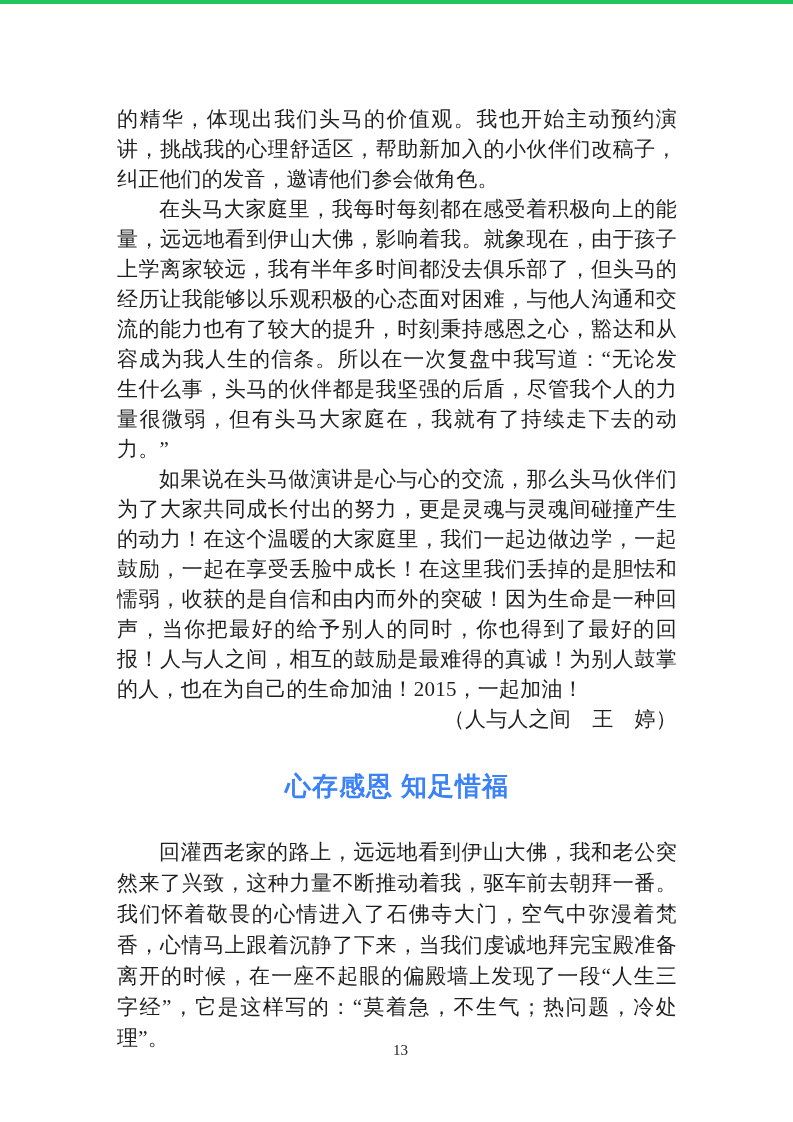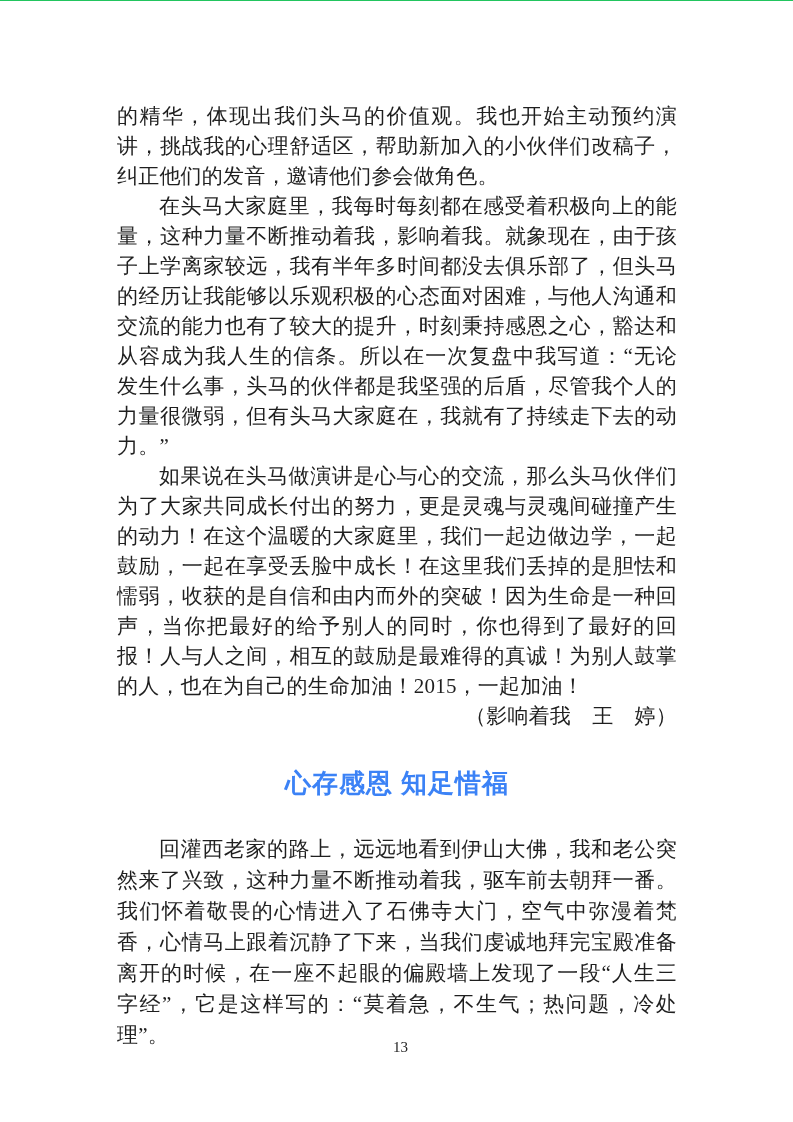--- a/index.html
+++ b/index.html
@@ -8,21 +8,21 @@
     background: #ffffff;
   }
   .page {
     position: relative;
     width: 793px;
     height: 1122px;
     background: #ffffff;
     overflow: hidden;
     font-family: "Liberation Serif", "DejaVu Serif", serif;
     color: #1f1f1f;
-    border-top: 1px solid #22c55e;
+    border-top: 4px solid #22c55e;
     box-sizing: border-box;
   }
   .content {
     position: absolute;
     left: 117px;
     top: 100px;
     width: 560px;
   }
   .para {
     margin: 0;
@@ -67,23 +67,23 @@
   }
 </style>
 </head>
 <body>
 
 <div class="page">
   <div class="content">
 
     <section class="section-1">
       <p class="para">的精华，体现出我们头马的价值观。我也开始主动预约演讲，挑战我的心理舒适区，帮助新加入的小伙伴们改稿子，纠正他们的发音，邀请他们参会做角色。</p>
-      <p class="para indent">在头马大家庭里，我每时每刻都在感受着积极向上的能量，这种力量不断推动着我，影响着我。就象现在，由于孩子上学离家较远，我有半年多时间都没去俱乐部了，但头马的经历让我能够以乐观积极的心态面对困难，与他人沟通和交流的能力也有了较大的提升，时刻秉持感恩之心，豁达和从容成为我人生的信条。所以在一次复盘中我写道：“无论发生什么事，头马的伙伴都是我坚强的后盾，尽管我个人的力量很微弱，但有头马大家庭在，我就有了持续走下去的动力。”</p>
+      <p class="para indent">在头马大家庭里，我每时每刻都在感受着积极向上的能量，远远地看到伊山大佛，影响着我。就象现在，由于孩子上学离家较远，我有半年多时间都没去俱乐部了，但头马的经历让我能够以乐观积极的心态面对困难，与他人沟通和交流的能力也有了较大的提升，时刻秉持感恩之心，豁达和从容成为我人生的信条。所以在一次复盘中我写道：“无论发生什么事，头马的伙伴都是我坚强的后盾，尽管我个人的力量很微弱，但有头马大家庭在，我就有了持续走下去的动力。”</p>
       <p class="para indent">如果说在头马做演讲是心与心的交流，那么头马伙伴们为了大家共同成长付出的努力，更是灵魂与灵魂间碰撞产生的动力！在这个温暖的大家庭里，我们一起边做边学，一起鼓励，一起在享受丢脸中成长！在这里我们丢掉的是胆怯和懦弱，收获的是自信和由内而外的突破！因为生命是一种回声，当你把最好的给予别人的同时，你也得到了最好的回报！人与人之间，相互的鼓励是最难得的真诚！为别人鼓掌的人，也在为自己的生命加油！2015，一起加油！</p>
-      <p class="signature">（影响着我　王　婷）</p>
+      <p class="signature">（人与人之间　王　婷）</p>
     </section>
 
     <section class="section-2">
       <h1 class="article-title">心存感恩 知足惜福</h1>
       <p class="para indent">回灌西老家的路上，远远地看到伊山大佛，我和老公突然来了兴致，这种力量不断推动着我，驱车前去朝拜一番。我们怀着敬畏的心情进入了石佛寺大门，空气中弥漫着梵香，心情马上跟着沉静了下来，当我们虔诚地拜完宝殿准备离开的时候，在一座不起眼的偏殿墙上发现了一段“人生三字经”，它是这样写的：“莫着急，不生气；热问题，冷处理”。</p>
     </section>
 
   </div>
 
   <div class="page-number">13</div>

